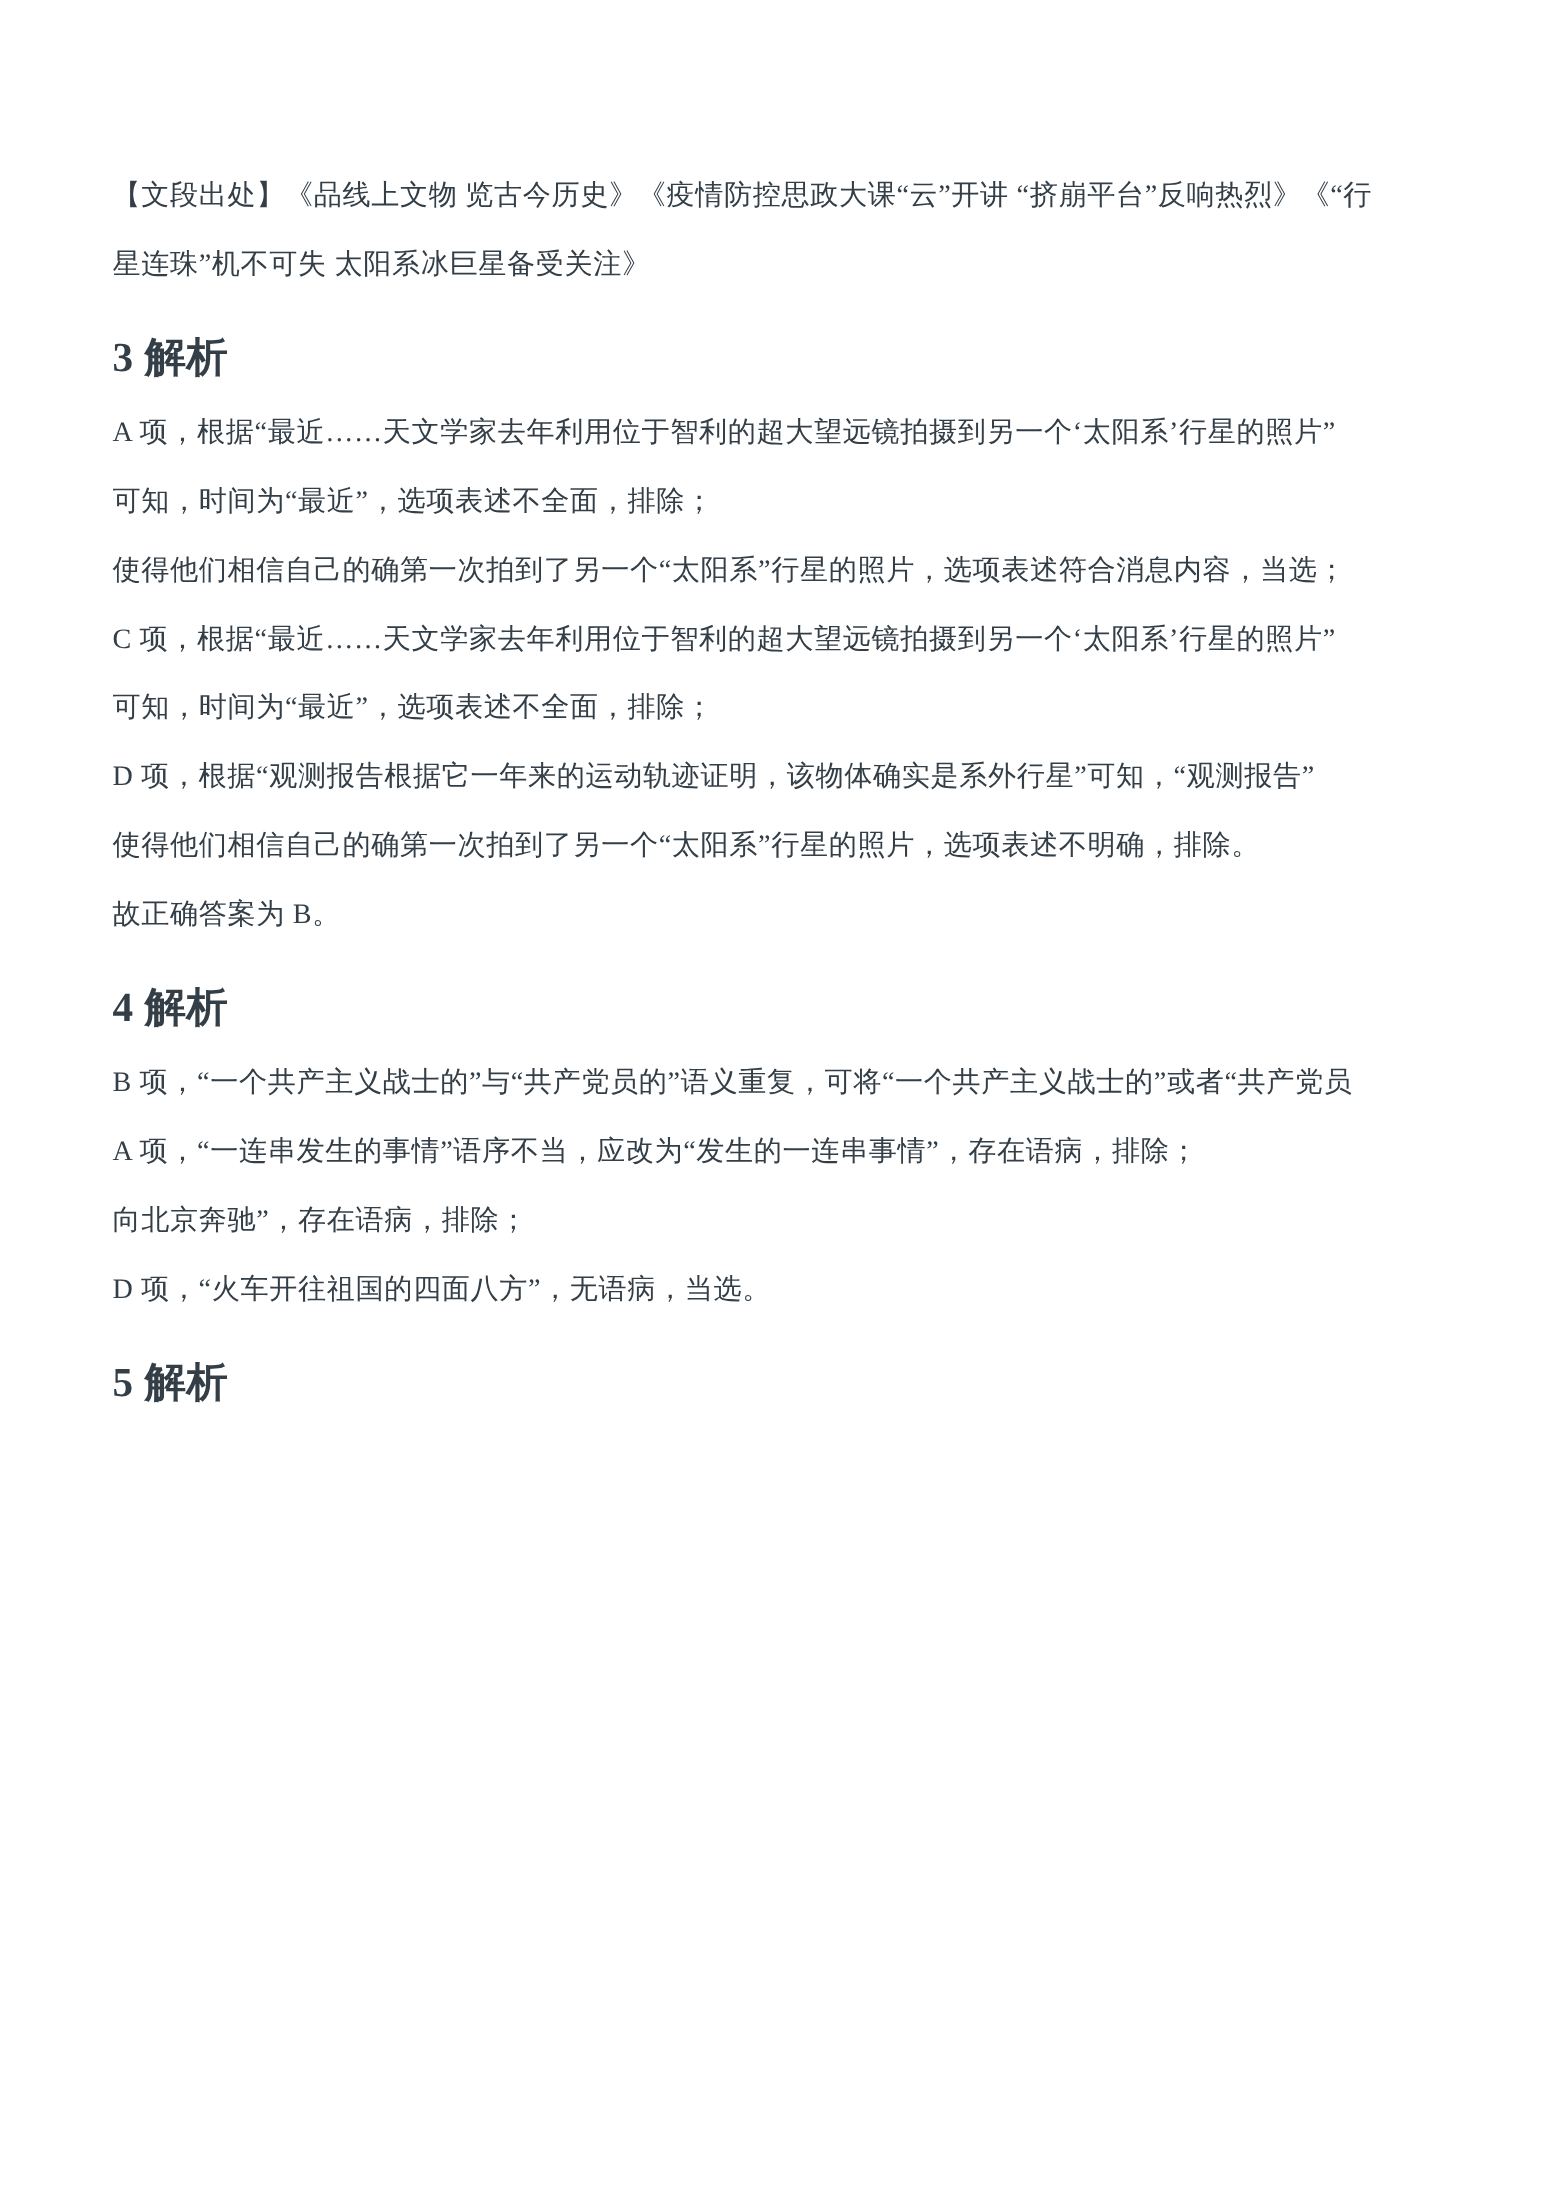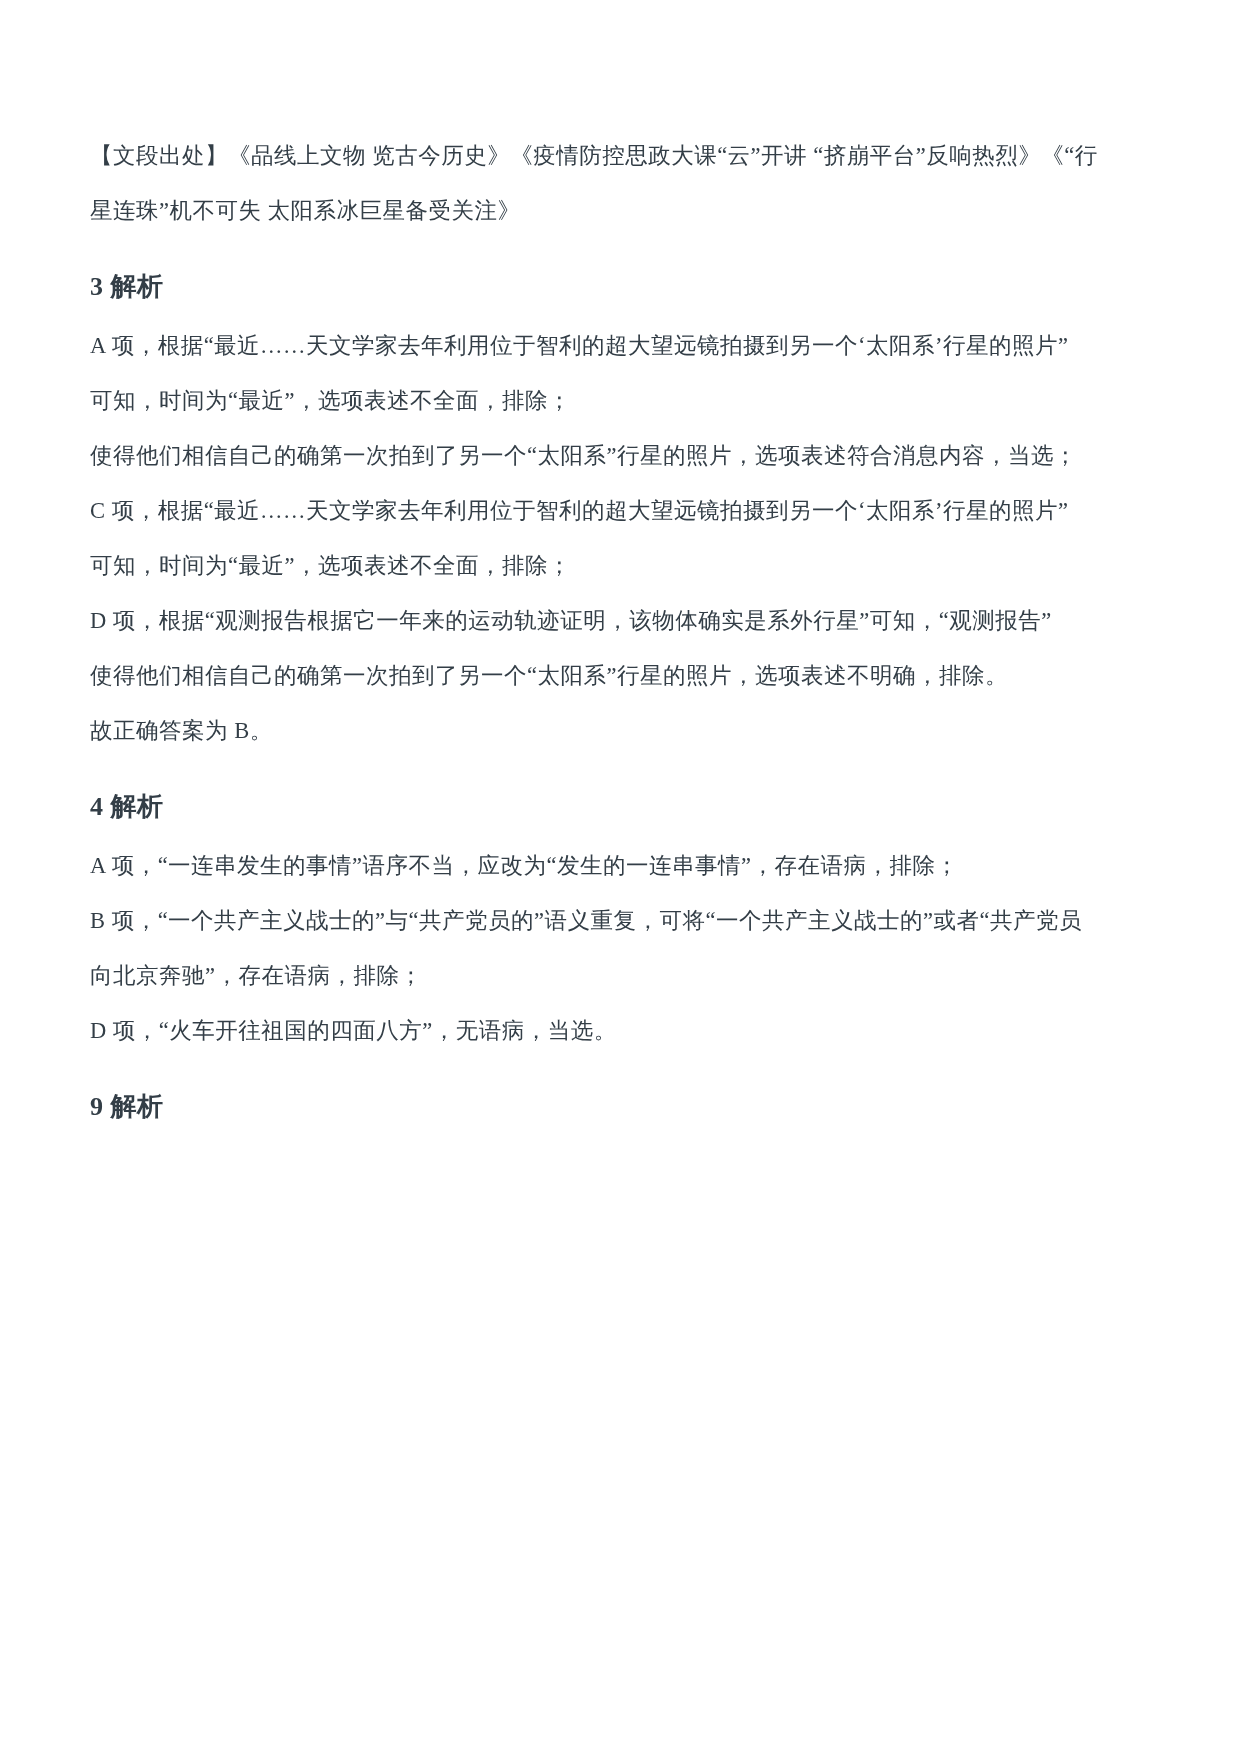--- a/index.html
+++ b/index.html
@@ -21,21 +21,21 @@
     padding: 128px 218px 0 90px;
   }
   .line {
     font-size: 22.5px;
     line-height: 55px;
     white-space: nowrap;
     letter-spacing: 0.5px;
   }
   .heading {
     margin: 18px 0 0 0;
-    font-size: 26px;
+    font-size: 33px;
     font-weight: bold;
     line-height: 62px;
     letter-spacing: 0.5px;
   }
 </style>
 </head>
 <body>
 
 <div class="page">
 
@@ -51,21 +51,21 @@
     <div class="line">使得他们相信自己的确第一次拍到了另一个“太阳系”行星的照片，选项表述符合消息内容，当选；</div>
     <div class="line">C 项，根据“最近……天文学家去年利用位于智利的超大望远镜拍摄到另一个‘太阳系’行星的照片”</div>
     <div class="line">可知，时间为“最近”，选项表述不全面，排除；</div>
     <div class="line">D 项，根据“观测报告根据它一年来的运动轨迹证明，该物体确实是系外行星”可知，“观测报告”</div>
     <div class="line">使得他们相信自己的确第一次拍到了另一个“太阳系”行星的照片，选项表述不明确，排除。</div>
     <div class="line">故正确答案为 B。</div>
   </div>
 
   <div class="heading">4 解析</div>
   <div>
+    <div class="line">B 项，“一个共产主义战士的”与“共产党员的”语义重复，可将“一个共产主义战士的”或者“共产党员</div>
     <div class="line">A 项，“一连串发生的事情”语序不当，应改为“发生的一连串事情”，存在语病，排除；</div>
-    <div class="line">B 项，“一个共产主义战士的”与“共产党员的”语义重复，可将“一个共产主义战士的”或者“共产党员</div>
     <div class="line">向北京奔驰”，存在语病，排除；</div>
     <div class="line">D 项，“火车开往祖国的四面八方”，无语病，当选。</div>
   </div>
 
-  <div class="heading">9 解析</div>
+  <div class="heading">5 解析</div>
 
 </div>
 
 </body></html>

